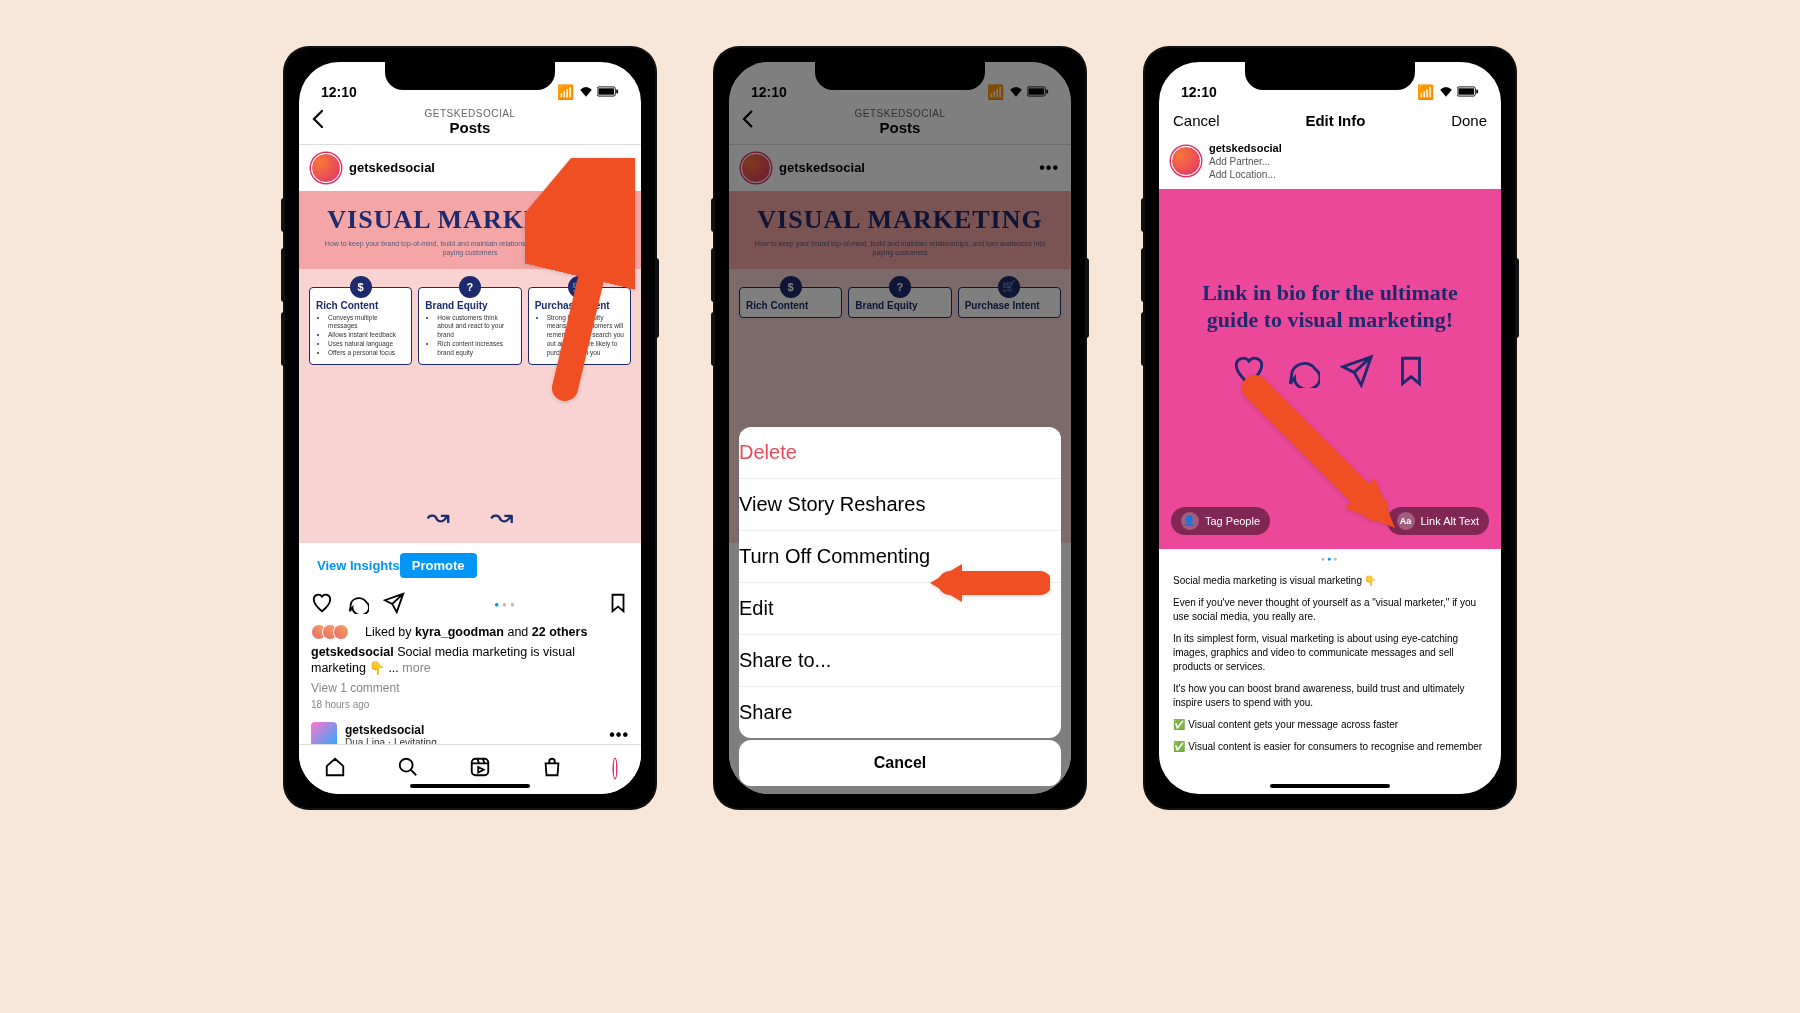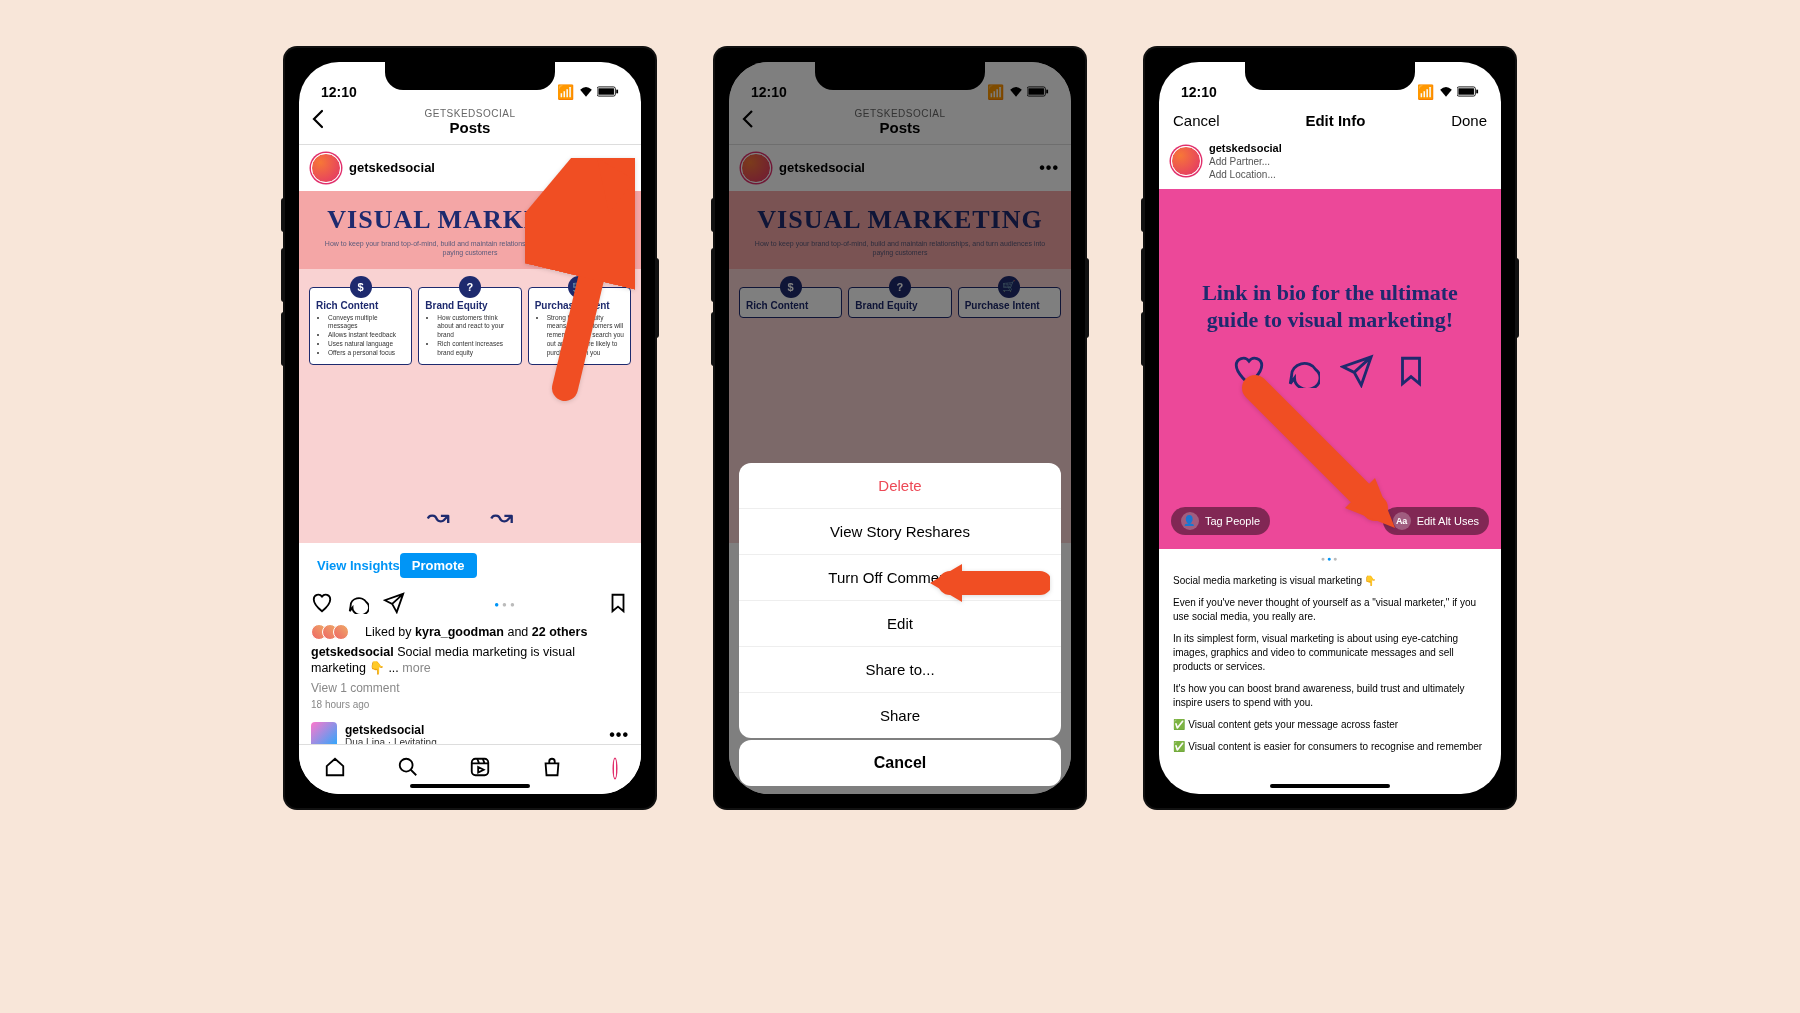--- a/index.html
+++ b/index.html
@@ -10,21 +10,21 @@
     display: flex;
     justify-content: center;
     align-items: center;
     gap: 60px;
     padding: 30px;
   }
   .phone {
     width: 370px;
     height: 760px;
     background: #000;
-    border-radius: 12px;
+    border-radius: 24px;
     padding: 14px;
     position: relative;
     box-shadow: 0 0 0 2px #111;
   }
   .side-btn { position:absolute; background:#111; }
   .side-btn.l1 { left:-4px; top:150px; width:4px; height:34px; border-radius:3px 0 0 3px;}
   .side-btn.l2 { left:-4px; top:200px; width:4px; height:54px; border-radius:3px 0 0 3px;}
   .side-btn.l3 { left:-4px; top:264px; width:4px; height:54px; border-radius:3px 0 0 3px;}
   .side-btn.r1 { right:-4px; top:210px; width:4px; height:80px; border-radius:0 3px 3px 0;}
   .screen {
@@ -132,21 +132,21 @@
     position:absolute; z-index:100;
   }
   .arrow-annot svg { filter: drop-shadow(0 1px 2px rgba(0,0,0,0.15));}
   
   .dim-overlay { position:absolute; inset:0; background:rgba(0,0,0,0.5); z-index:20;}
   .action-sheet {
     position:absolute; left:10px; right:10px; bottom:56px; z-index:30;
     background:#fff; border-radius:12px; overflow:hidden;
   }
   .sheet-item {
-    text-align:center; padding:14px 0; font-size:15px; border-bottom:0.5px solid #eee;
+    text-align:left; padding:14px 0; font-size:20px; border-bottom:0.5px solid #eee;
   }
   .sheet-item.destructive { color:#ed4956; }
   .cancel-sheet {
     position:absolute; left:10px; right:10px; bottom:8px; z-index:30;
     background:#fff; border-radius:12px; text-align:center; padding:14px 0;
     font-size:16px; font-weight:600;
   }
   
   .edit-nav {
     display:flex; justify-content:space-between; align-items:center;
@@ -472,21 +472,21 @@
         <svg viewBox="0 0 24 24">
             <path d="M6 3 H18 V21 L12 16 L6 21 Z"></path>
           </svg>
       </div>
       <div class="pill left">
         <span class="pill-icon">👤</span>
         <span>Tag People</span>
       </div>
       <div class="pill right">
         <span class="pill-icon" style="font-size:9px;font-weight:700;">Aa</span>
-        <span>Edit Alt Uses</span>
+        <span>Link Alt Text</span>
       </div>
     </div>
     <div class="dots-small">●<span class="active">●</span>●</div>
     <div class="edit-body">
       <p>Social media marketing is visual marketing 👇</p>
       <p>Even if you've never thought of yourself as a "visual marketer," if you use social media, you really are.</p>
       <p>In its simplest form, visual marketing is about using eye-catching images, graphics and video to communicate messages and sell products or services.</p>
       <p>It's how you can boost brand awareness, build trust and ultimately inspire users to spend with you.</p>
       <p><span class="check">✅</span> <span>Visual content gets your message across faster</span></p>
       <p style="margin-bottom:0"><span class="check">✅</span> <span>Visual content is easier for consumers to recognise and remember</span></p>

